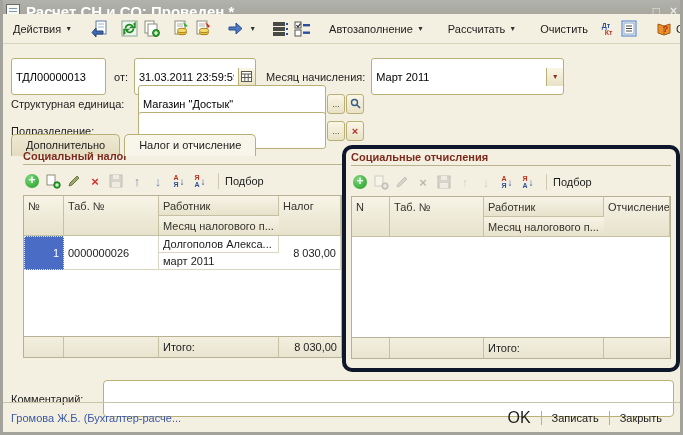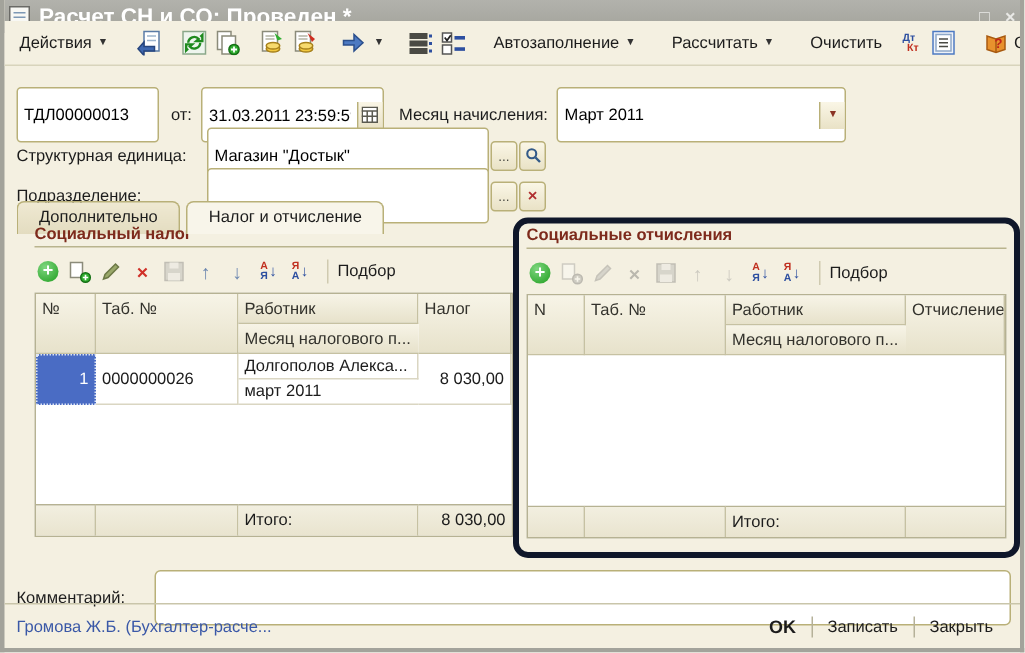--- a/index.html
+++ b/index.html
@@ -72,21 +72,21 @@
   .fc.num { text-align:right; }
 
   .left-panel { position:absolute; left:8px; top:150px; width:319px;margin-left:12px; }
   .hl-box { position:absolute; left:339px; top:145px; width:338px; height:227px; border:4px solid #0f172a; border-radius:10px; padding:2px 5px 0; }
 
   
   .comment-row { position:absolute; left:8px; top:380px; width:663px; display:flex; align-items:center; }
   .statusbar { position:absolute; left:0; bottom:0; width:677px; height:30px; border-top:1px solid #c9c5aa; display:flex; align-items:center; padding:0 8px;margin-top:45px; }
   .status-text { color:#3a58a7; flex:1; white-space:nowrap; overflow:hidden; }
   .bbtn { padding:3px 10px; cursor:default; white-space:nowrap; }
-  .bbtn.ok { font-weight:bold; font-size:12px; }
+  .bbtn.ok { font-weight:normal; font-size:16px; }
   .bsep { width:1px; height:14px; background:#b5b199; }
 </style>
 </head>
 <body>
 
 <div class="win">
 
   <div class="titlebar">
     <div class="doc-icon"></div>
     <div class="title-text">Расчет СН и СО: Проведен *</div>

